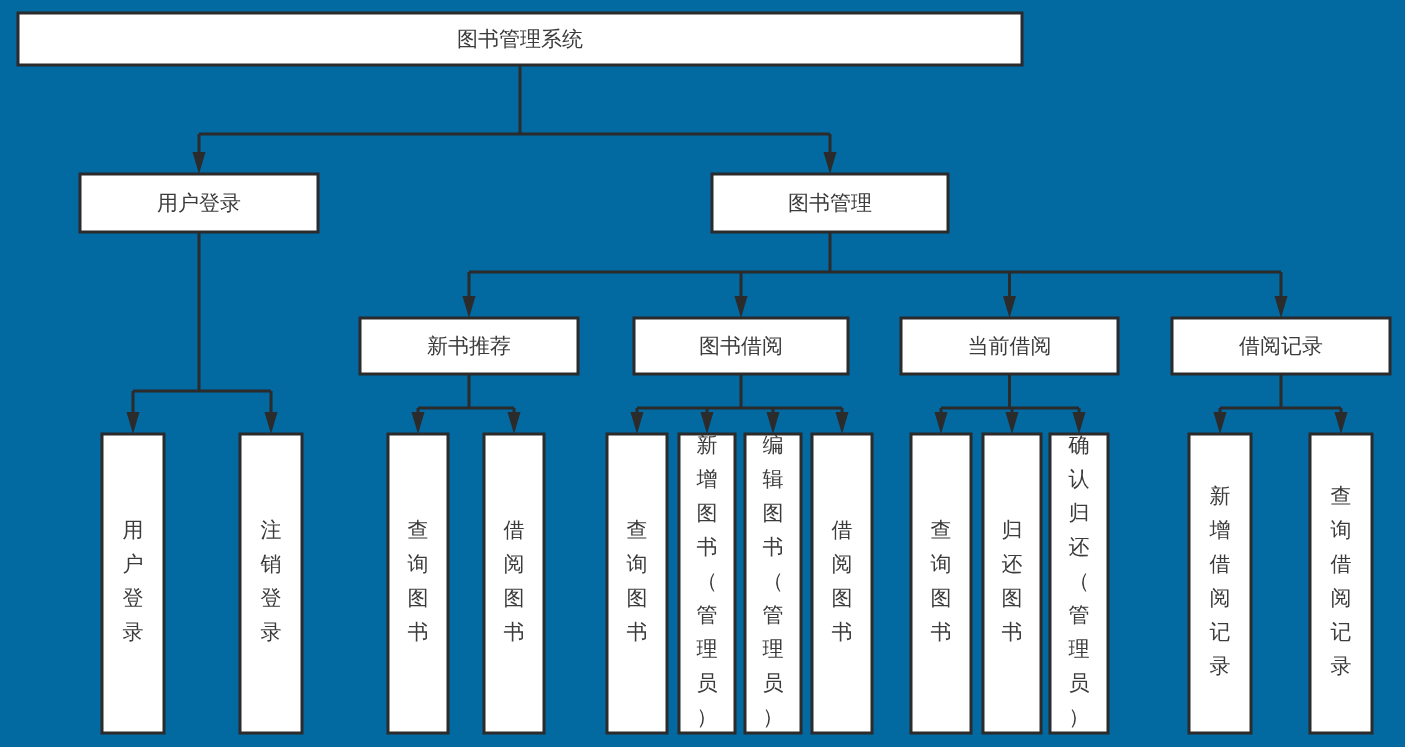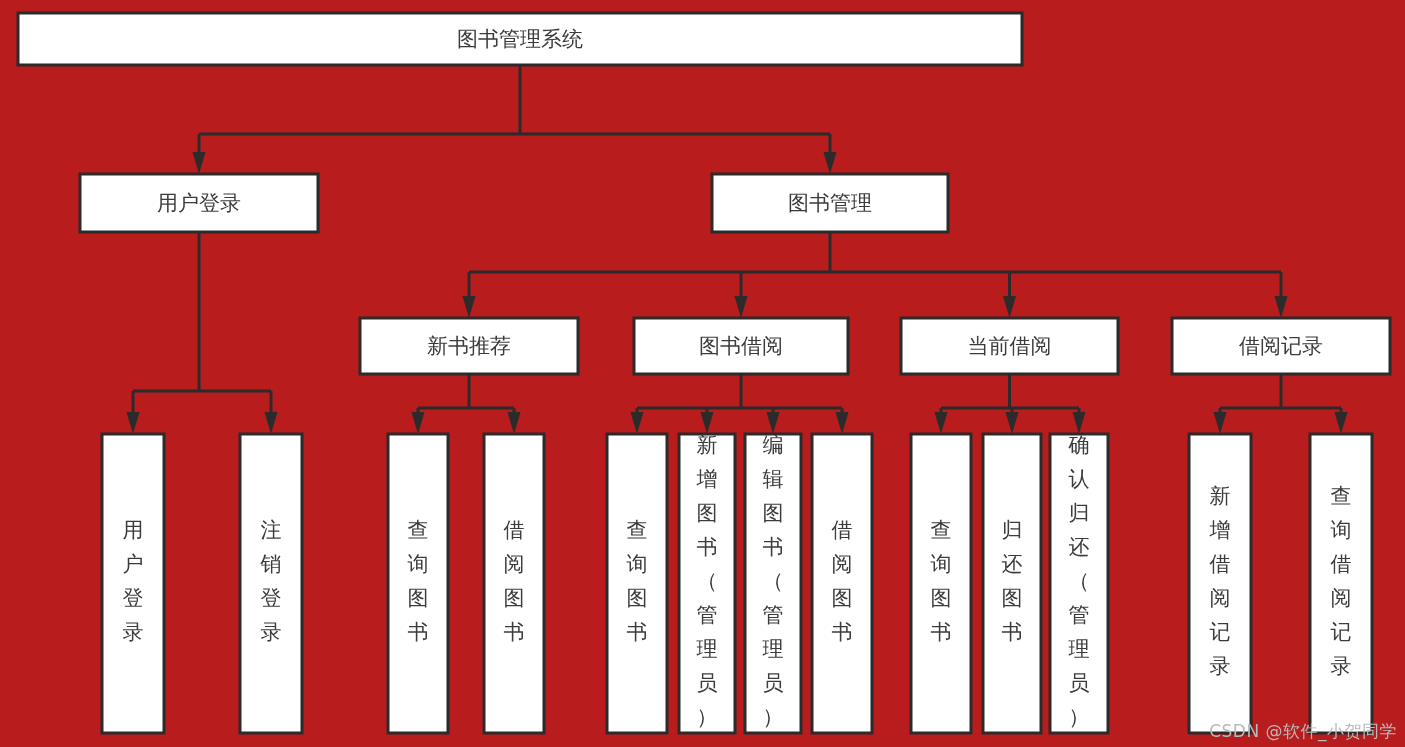--- a/index.html
+++ b/index.html
@@ -1,21 +1,21 @@
 <!DOCTYPE html>
 <html><head>
 <meta charset="utf-8">
 <title>图书管理系统 功能结构图</title>
 <style>
   html,body{margin:0;padding:0;background:#ffffff;}
   body{
     font-family:"DejaVu Sans","Liberation Sans",sans-serif;
     width:1405px;height:747px;overflow:hidden;position:relative;
   }
-  #diagram-root{position:relative;width:1405px;height:747px;background:#b91c1c;}
+  #diagram-root{position:relative;width:1405px;height:747px;background:#0369a1;}
   svg#tree-svg{position:absolute;left:0;top:0;width:1405px;height:747px;display:block;}
   .node-box{fill:#ffffff;stroke:#2b2b2b;stroke-width:3;}
   .connector{stroke:#2b2b2b;stroke-width:3;fill:none;stroke-linecap:butt;}
   .arrow-head{fill:#2b2b2b;stroke:none;}
   .node-label-h{
     fill:#3b3b3b;
     font-family:"DejaVu Sans","Liberation Sans",sans-serif;
     font-size:21px;
     text-anchor:middle;
     dominant-baseline:middle;
@@ -174,14 +174,13 @@
           <rect x="1189" y="434" width="62" height="299" class="node-box"></rect>
           <text x="1220" class="node-label-v"><tspan x="1220" y="502.5">新</tspan><tspan x="1220" y="536.5">增</tspan><tspan x="1220" y="570.5">借</tspan><tspan x="1220" y="604.5">阅</tspan><tspan x="1220" y="638.5">记</tspan><tspan x="1220" y="672.5">录</tspan></text>
         </g>
         <g>
           <rect x="1310" y="434" width="62" height="299" class="node-box"></rect>
           <text x="1341" class="node-label-v"><tspan x="1341" y="502.5">查</tspan><tspan x="1341" y="536.5">询</tspan><tspan x="1341" y="570.5">借</tspan><tspan x="1341" y="604.5">阅</tspan><tspan x="1341" y="638.5">记</tspan><tspan x="1341" y="672.5">录</tspan></text>
         </g>
       </g>
   </svg>
 
-  <div class="watermark">CSDN @软件_小贺同学</div>
 </div>
 
 </body></html>

